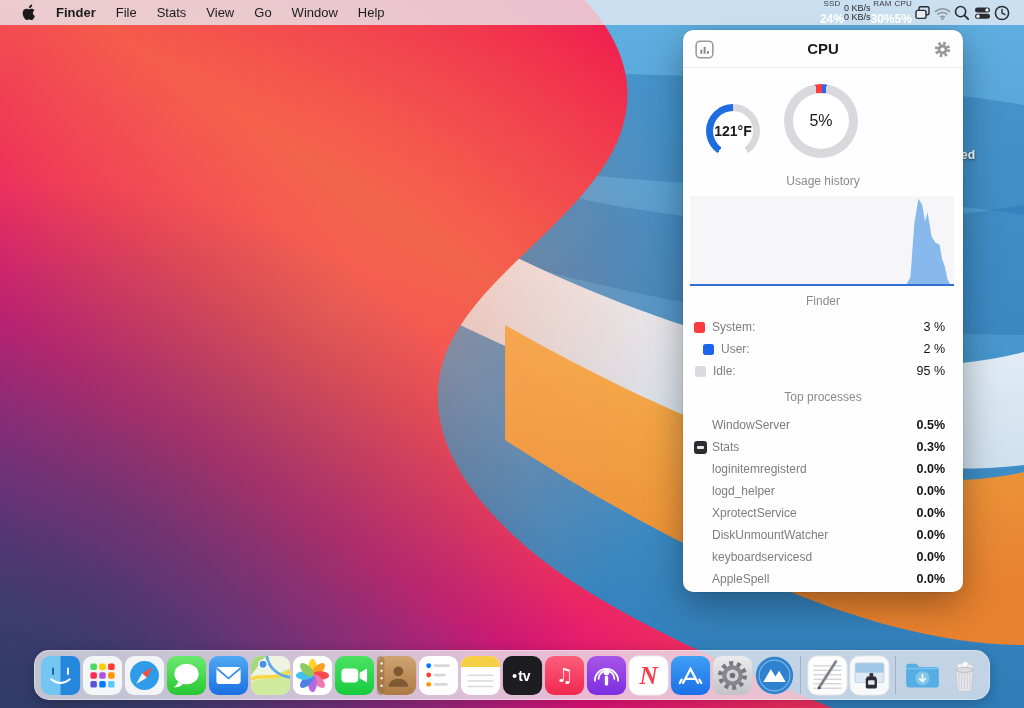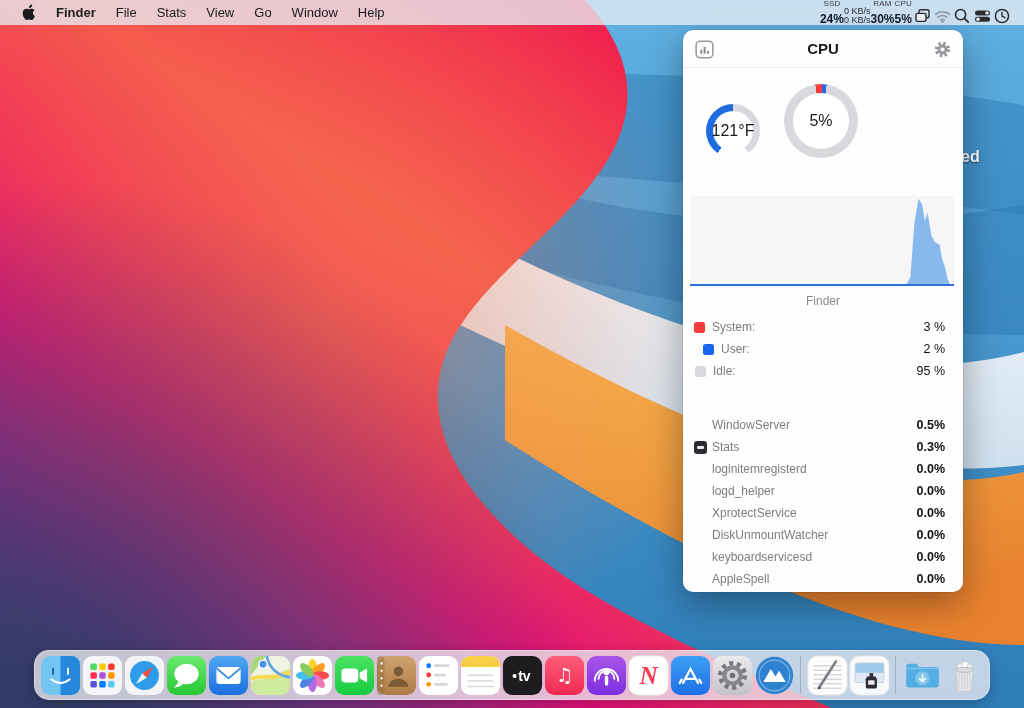--- a/index.html
+++ b/index.html
@@ -9,49 +9,49 @@
   
   #wallpaper { position:absolute; inset:0; z-index:0; }
 
   
   #menubar { position:absolute; top:0; left:0; width:1024px; height:25px; z-index:40;
     background:rgba(232,237,243,.78); display:flex; align-items:center; padding:0 12px;
     font-size:13px; color:#1b1b1e; }
   .apple-wrap { display:flex; align-items:center; padding:0 10px; }
   .menu-item { padding:0 10px; line-height:25px; cursor:default; }
   .menu-item.app-name { font-weight:700; }
-  #menubar-right { margin-left:auto; display:flex; align-items:flex-end; }
+  #menubar-right { margin-left:auto; display:flex; align-items:center; }
   .status-stack { display:flex; flex-direction:column; align-items:center; line-height:1; cursor:default; }
   .status-stack .lbl { font-size:8px; color:#3d3d42; letter-spacing:.2px; }
-  .status-stack .val { font-size:12px; font-weight:600; color:#0f172a; margin-top:5px; }
+  .status-stack .val { font-size:12px; font-weight:600; color:#ffffff; margin-top:5px; }
   .status-stack .netline { font-size:9px; color:#2a2a2e; margin-top:.5px; }
   .bar-icon { width:20px; height:18px; display:flex; align-items:center; justify-content:center; }
 
   
   #desktop-label { position:absolute; left:961px; top:148px; z-index:5; color:#fff;
-    font-size:16px; font-weight:600; text-shadow:0 1px 2px rgba(0,0,0,.55); }
+    font-size:12px; font-weight:600; text-shadow:0 1px 2px rgba(0,0,0,.55); }
 
   
   #panel { position:absolute; left:683px; top:30px; width:280px; height:562px; z-index:30;
     background:#fefefe; border-radius:10px; box-shadow:0 12px 36px rgba(0,0,0,.35), 0 0 0 .5px rgba(0,0,0,.12); }
   #panel-header { position:relative; height:38px; border-bottom:1px solid #ececf0;
     display:flex; align-items:center; justify-content:center; }
   #panel-title { font-size:15px; font-weight:700; color:#1c1c1e; }
   .hdr-btn { position:absolute; top:9px; width:20px; height:20px; display:flex; align-items:center; justify-content:center; cursor:pointer; }
   #chart-mode-btn { left:11px; }
   #settings-btn { right:11px; }
 
   .gauge { position:absolute; border-radius:50%; }
   .gauge::after { content:""; position:absolute; background:#fff; border-radius:50%; }
   #temp-gauge { left:23px; top:74px; width:54px; height:54px; }
   #temp-gauge::after { inset:7px; }
   #usage-gauge { left:101px; top:54px; width:74px; height:74px; }
   #usage-gauge::after { inset:9px; }
   .gauge .gauge-val { position:absolute; inset:0; display:flex; align-items:center; justify-content:center; z-index:2; color:#1c1c1e; }
-  #temp-gauge .gauge-val { font-size:16px; font-weight:400; }
+  #temp-gauge .gauge-val { font-size:14px; font-weight:700; }
   #usage-gauge .gauge-val { font-size:16px; font-weight:500; }
 
   .section-label { position:absolute; left:0; width:100%; text-align:center; font-size:12px; color:#8a8a8f; }
   #usage-history-label { top:144px; }
   #details-label { top:264px; }
   #top-processes-label { top:360px; }
 
   #usage-chart { position:absolute; left:7px; top:166px; width:264px; height:90px; background:#f6f6f8; }
 
   .detail-row { position:absolute; left:0; width:100%; height:22px; display:flex; align-items:center; padding:0 18px 0 11px; }
@@ -220,20 +220,21 @@
       </div>
     </div>
 
     <div class="gauge" id="temp-gauge" style="background: conic-gradient(rgb(216, 216, 221) 0deg, rgb(216, 216, 221) 145deg, transparent 145deg, transparent 215deg, rgb(31, 108, 224) 215deg, rgb(31, 108, 224) 360deg);">
       <span class="gauge-val">121°F</span>
     </div>
     <div class="gauge" id="usage-gauge" style="background: conic-gradient(from -9deg, rgb(251, 59, 63) 0deg, rgb(251, 59, 63) 10.8deg, rgb(44, 101, 232) 10.8deg, rgb(44, 101, 232) 18deg, rgb(216, 216, 221) 18deg, rgb(216, 216, 221) 360deg);">
       <span class="gauge-val">5%</span>
     </div>
 
+    <div class="section-label" id="usage-history-label">Usage history</div>
     <div id="usage-chart">
       <svg id="usage-chart-svg" width="264" height="90" viewBox="0 0 264 90">
           <polygon points="0.0,88.2 216.5,88.2 220.4,81.0 224.4,27.0 228.4,2.7 232.3,9.0 235.0,25.2 237.6,16.2 241.6,40.5 245.5,46.8 249.5,48.6 252.1,63.0 254.8,70.2 257.4,82.8 260.0,88.2 264.0,88.2" fill="#87b9ec"></polygon>
           <rect x="0" y="88" width="264" height="2" fill="#2f6fd6"></rect>
         </svg>
     </div>
 
     <div class="section-label" id="details-label">Finder</div>
     <div id="details-rows">
         <div class="detail-row" style="top: 286px;">
@@ -246,20 +247,21 @@
           <span class="detail-name">User:</span>
           <span class="detail-val">2 %</span>
         </div>
         <div class="detail-row" style="top: 330px; padding-left: 12px;">
           <span class="detail-swatch" style="background:#d9d9de"></span>
           <span class="detail-name">Idle:</span>
           <span class="detail-val">95 %</span>
         </div>
       </div>
 
+    <div class="section-label" id="top-processes-label">Top processes</div>
     <div id="process-rows">
         <div class="proc-row" style="top: 384px;">
           <span class="proc-spacer"></span>
           <span class="proc-name">WindowServer</span>
           <span class="proc-val">0.5%</span>
         </div>
         <div class="proc-row" style="top: 406px; align-items: center;">
           <span class="proc-icon">
             <span></span>
           </span>

